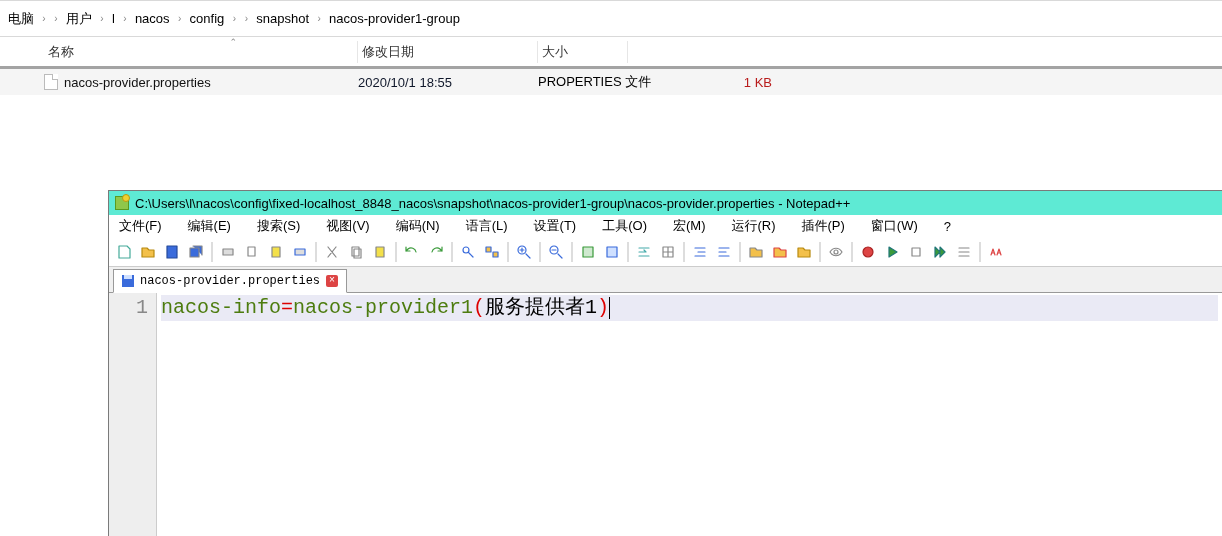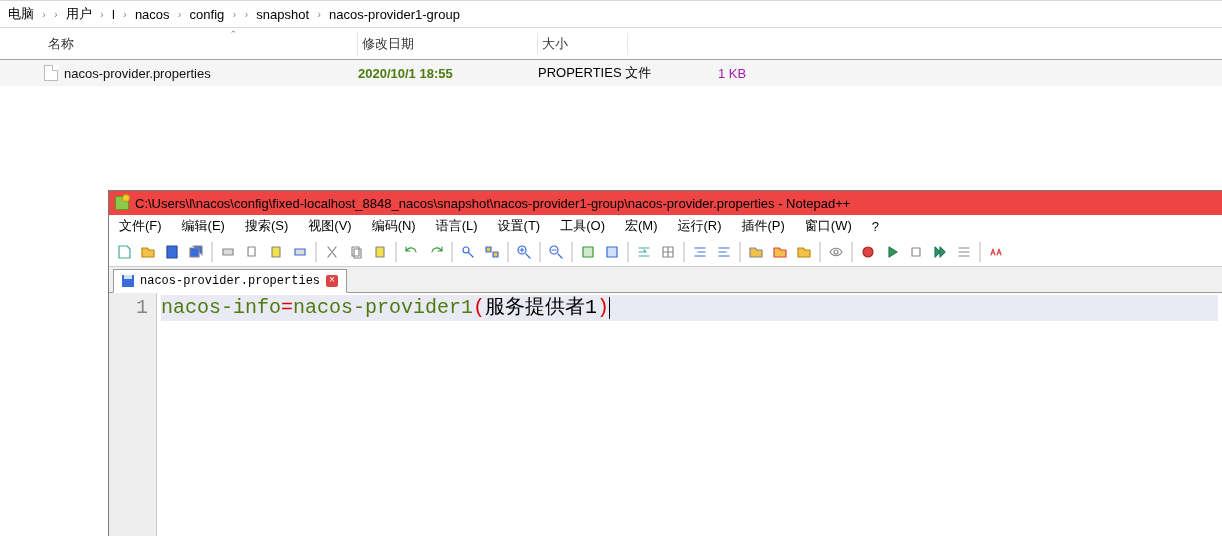--- a/index.html
+++ b/index.html
@@ -1,48 +1,48 @@
 <!DOCTYPE html>
 <html><head>
 <meta charset="utf-8">
 <style>
 * { box-sizing: border-box; margin: 0; padding: 0; }
 body { font-family: "Segoe UI", "Microsoft YaHei", Tahoma, sans-serif; font-size: 12px; background: #fff; width: 1222px; height: 536px; overflow: hidden; position: relative; color: #000; }
 
 
-.breadcrumb { display: flex; align-items: center; height: 28px; border-top: 1px solid #d9d9d9; border-bottom: 1px solid #d9d9d9; padding: 0 4px; font-size: 13px; }
+.breadcrumb { display: flex; align-items: center; height: 37px; border-top: 1px solid #d9d9d9; border-bottom: 1px solid #d9d9d9; padding: 0 4px; font-size: 13px; }
 .crumb { display: flex; align-items: center; padding: 0 4px; height: 100%; cursor: pointer; }
 .chev { width: 12px; display: flex; align-items: center; justify-content: center; color: #888; font-size: 10px; }
 
 
-.cols { display: flex; align-items: center; height: 32px; padding-left: 44px; border-bottom: 1px solid #a3a3a3; color: #333; font-size: 13px; background:#fff; }
+.cols { display: flex; align-items: center; height: 32px; padding-left: 44px; border-bottom: 3px solid #a3a3a3; color: #333; font-size: 13px; background:#fff; }
 .col-name { width: 314px; position: relative; }
 .col-date { width: 180px; }
 .col-type { width: 154px; }
 .col-size { width: 90px; text-align: right; }
 .col-sep { border-right: 1px solid #e6e6e6; height: 22px; display: flex; align-items: center; padding-left:4px; }
 .sort-chev { position:absolute; right:120px; top:-4px; font-size:9px; color:#888; }
 
 
 .filerow { display: flex; align-items: center; height: 26px; padding-left: 44px; background: #f5f5f5; font-size: 13px; color: #555; }
 .filerow .fname { width: 314px; display:flex; align-items:center; gap:6px; color:#111; }
-.filerow .fdate { width: 180px; color:#4d7c0f;font-weight:bold; }
+.filerow .fdate { width: 180px; color:#0f172a; }
 .filerow .ftype { width: 154px; color:#000000; }
-.filerow .fsize { width: 90px; text-align:center; padding-right:10px; color:#a21caf; }
+.filerow .fsize { width: 90px; text-align:right; padding-right:10px; color:#b91c1c; }
 
 .file-ico { width:14px; height:16px; border:1px solid #bbb; background:#fff; position:relative; }
 .file-ico::after { content:''; position:absolute; right:-1px; top:-1px; width:5px; height:5px; background:#fff; border-left:1px solid #bbb; border-bottom:1px solid #bbb; }
 
 
 .npp { position:absolute; left:108px; top:190px; right:0; bottom:0; border-left:1px solid #7a7a7a; border-top:1px solid #7a7a7a; background:#fff; display:flex; flex-direction:column; }
-.npp-title { display:flex; align-items:center; height:24px; padding:0 6px; gap:6px; font-size:13px; background:#ef4444; }
+.npp-title { display:flex; align-items:center; height:24px; padding:0 6px; gap:6px; font-size:13px; background:#5eead4; }
 .npp-ico { width:14px; height:14px; background:#8fc74a; border:1px solid #5a9a1f; position:relative; }
 .npp-ico::after { content:''; position:absolute; right:-2px; top:-3px; width:6px; height:6px; border-radius:50%; background:#f0d030; border:1px solid #b89a10; }
 
-.npp-menu { display:flex; align-items:center; height:22px; padding:0 4px; gap:8px; font-size:13px; }
+.npp-menu { display:flex; align-items:center; height:22px; padding:0 4px; gap:14px; font-size:13px; }
 .menu-item { padding:2px 6px; cursor:pointer; }
 
 .npp-toolbar { display:flex; align-items:center; height:30px; padding:0 4px; gap:2px; border-bottom:1px solid #ccc; flex-wrap:nowrap; }
 .tbtn { width:22px; height:22px; display:flex; align-items:center; justify-content:center; border:1px solid transparent; cursor:pointer; }
 .tsep { width:2px; height:20px; background:#ddd; margin:0 2px; }
 
 .npp-tabbar { display:flex; align-items:flex-end; height:26px; background:#f0f0f0; padding-left:4px; gap:2px; border-bottom:1px solid #999; }
 .tab { display:flex; align-items:center; gap:6px; height:24px; padding:0 8px; background:#fff; border:1px solid #999; border-bottom:1px solid #fff; font-family:"Courier New",monospace; font-size:12px; position:relative; top:1px; cursor:pointer; }
 .tab .save-ico { width:12px; height:12px; background:#3a6bdb; position:relative; }
 .tab .save-ico::after { content:''; position:absolute; left:2px; top:0; width:8px; height:4px; background:#cfe0ff; }

